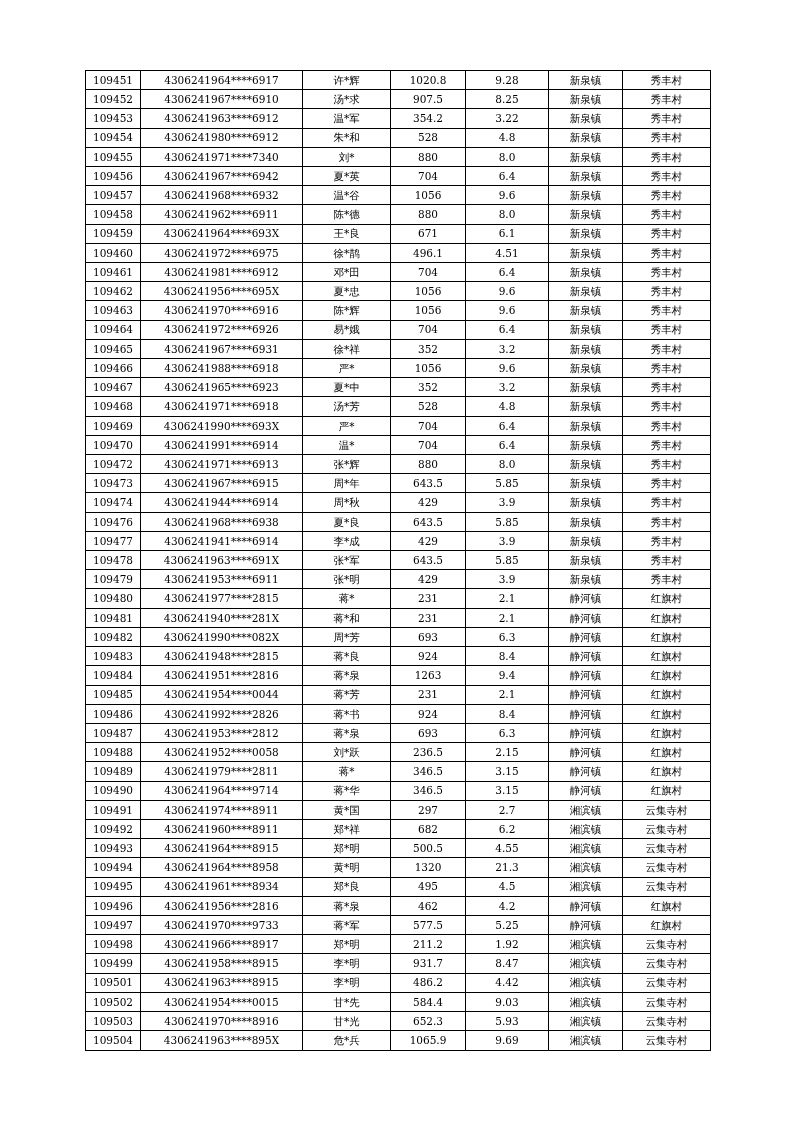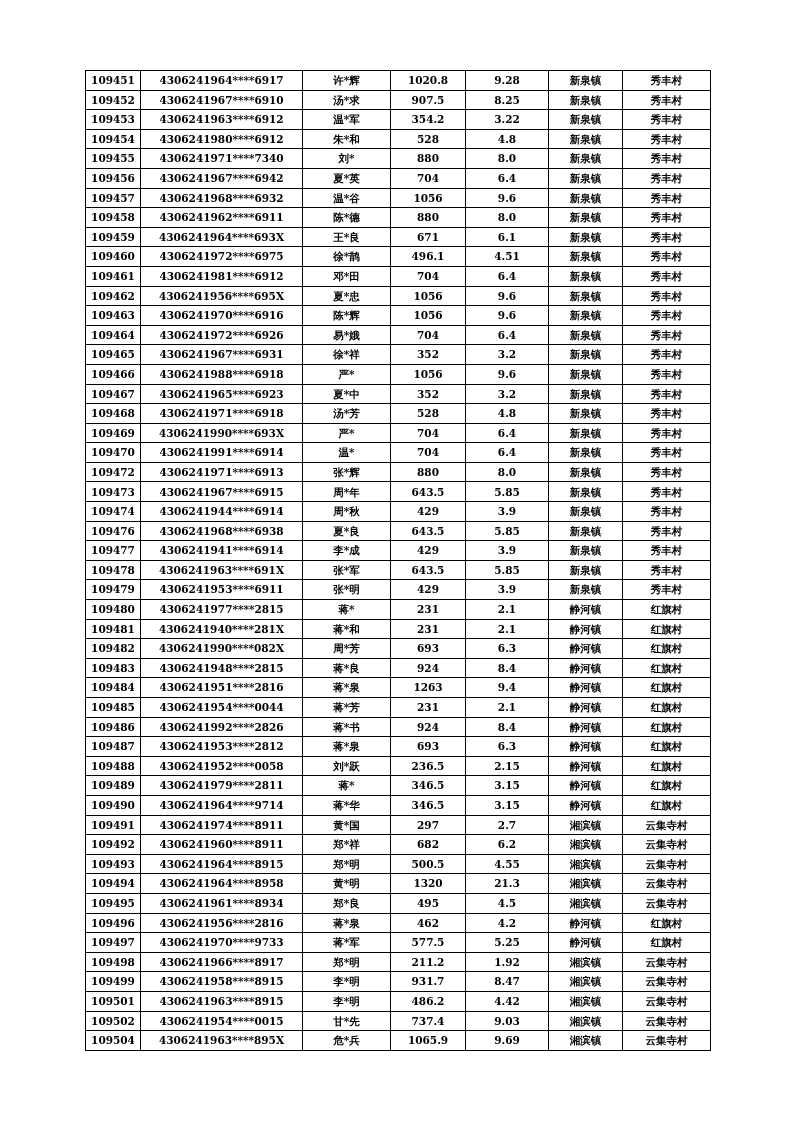--- a/index.html
+++ b/index.html
@@ -17,21 +17,20 @@
     overflow: hidden;
   }
   table.data-table {
     position: absolute;
     left: 85px;
     top: 70px;
     width: 625px;
     height: 981px;
     border-collapse: collapse;
     table-layout: fixed;
-    font-weight: bold;
   }
   table.data-table td {
     border: 1px solid #000000;
     font-size: 10.5px;
     line-height: 1;
     color: #000000;
     text-align: center;
     vertical-align: middle;
     padding: 0 2px;
     white-space: nowrap;
@@ -482,22 +481,31 @@
           <td>李*明</td>
           <td>486.2</td>
           <td>4.42</td>
           <td>湘滨镇</td>
           <td>云集寺村</td>
         </tr>
         <tr>
           <td>109502</td>
           <td>4306241954****0015</td>
           <td>甘*先</td>
-          <td>737.4</td>
+          <td>584.4</td>
           <td>9.03</td>
+          <td>湘滨镇</td>
+          <td>云集寺村</td>
+        </tr>
+        <tr>
+          <td>109503</td>
+          <td>4306241970****8916</td>
+          <td>甘*光</td>
+          <td>652.3</td>
+          <td>5.93</td>
           <td>湘滨镇</td>
           <td>云集寺村</td>
         </tr>
         <tr>
           <td>109504</td>
           <td>4306241963****895X</td>
           <td>危*兵</td>
           <td>1065.9</td>
           <td>9.69</td>
           <td>湘滨镇</td>

